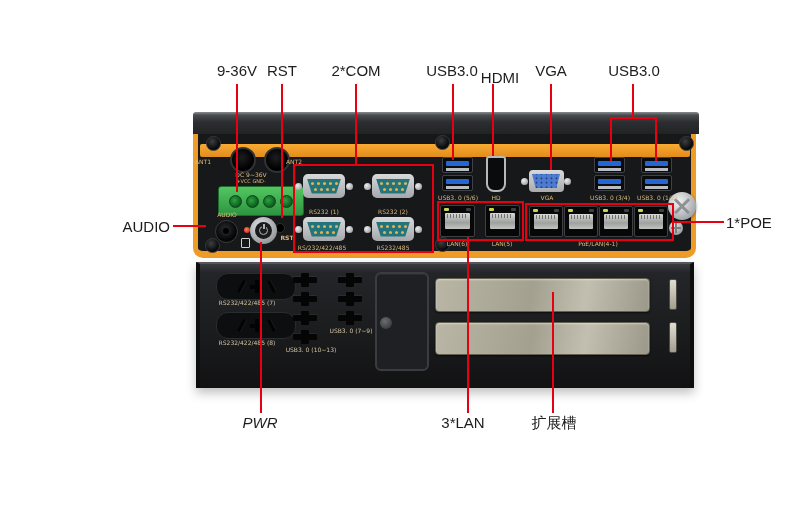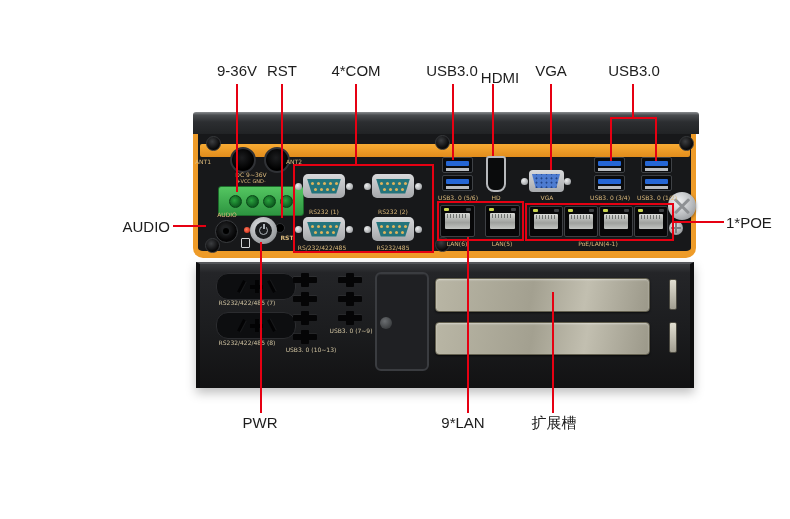--- a/index.html
+++ b/index.html
@@ -115,31 +115,31 @@
   .stripv{position:absolute;left:621px;width:8px;box-sizing:border-box;border:1px solid #4d4b42;border-radius:2px;
       background:linear-gradient(180deg,#e1ded1,#a19e91);}
 </style>
 </head>
 <body>
 
 <div class="scene">
 
   <div class="co c" style="left:189px;top:62px;">9-36V</div>
   <div class="co c" style="left:234px;top:62px;">RST</div>
-  <div class="co c" style="left:308px;top:62px;">4*COM</div>
+  <div class="co c" style="left:308px;top:62px;">2*COM</div>
   <div class="co c" style="left:404px;top:62px;">USB3.0</div>
   <div class="co c" style="left:452px;top:69px;">HDMI</div>
   <div class="co c" style="left:503px;top:62px;">VGA</div>
   <div class="co c" style="left:586px;top:62px;">USB3.0</div>
 
   <div class="co" style="left:70px;top:218px;width:52px;text-align:right;">AUDIO</div>
   <div class="co" style="left:678px;top:214px;">1*POE</div>
 
-  <div class="co c" style="left:212px;top:414px;">PWR</div>
-  <div class="co c" style="left:415px;top:414px;">9*LAN</div>
+  <div class="co c" style="left:212px;top:414px;font-style:italic;">PWR</div>
+  <div class="co c" style="left:415px;top:414px;">3*LAN</div>
   <div class="co c" style="left:506px;top:414px;">扩展槽</div>
 
   <div class="rl" style="left:188px;top:84px;width:2px;height:108px;"></div>
   <div class="rl" style="left:233px;top:84px;width:2px;height:134px;"></div>
   <div class="rl" style="left:307px;top:84px;width:2px;height:80px;"></div>
   <div class="rl" style="left:404px;top:84px;width:2px;height:76px;"></div>
   <div class="rl" style="left:444px;top:84px;width:2px;height:72px;"></div>
   <div class="rl" style="left:502px;top:84px;width:2px;height:86px;"></div>
   <div class="rl" style="left:584px;top:84px;width:2px;height:34px;"></div>
   <div class="rl" style="left:562px;top:117px;width:47px;height:2px;"></div>

